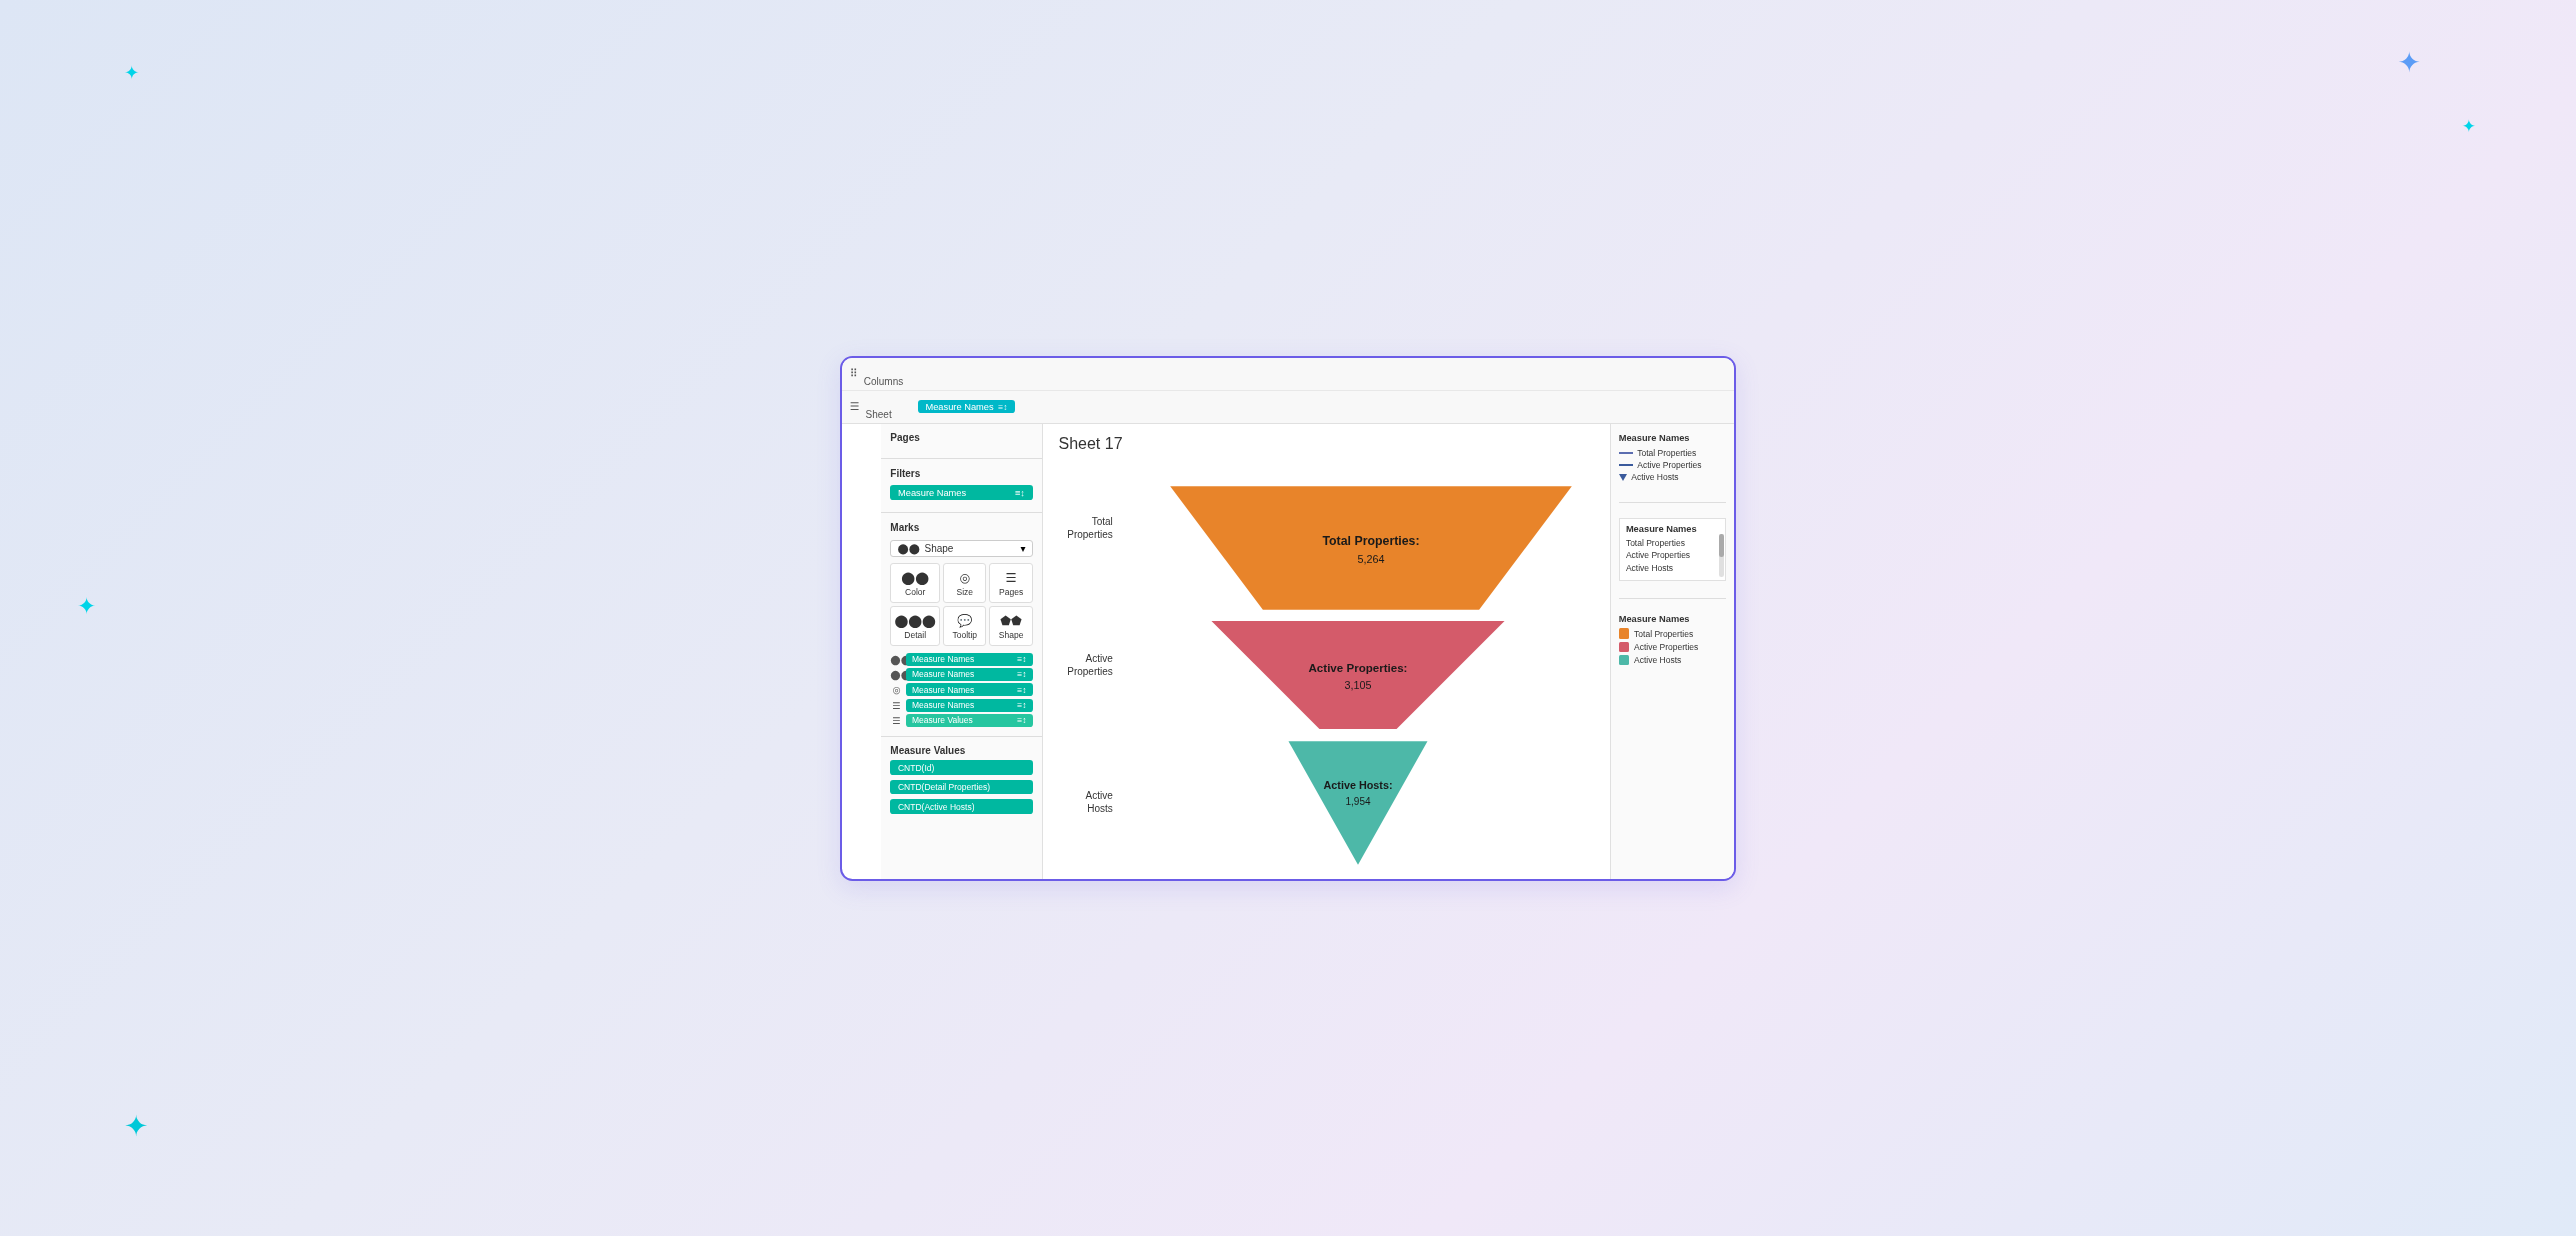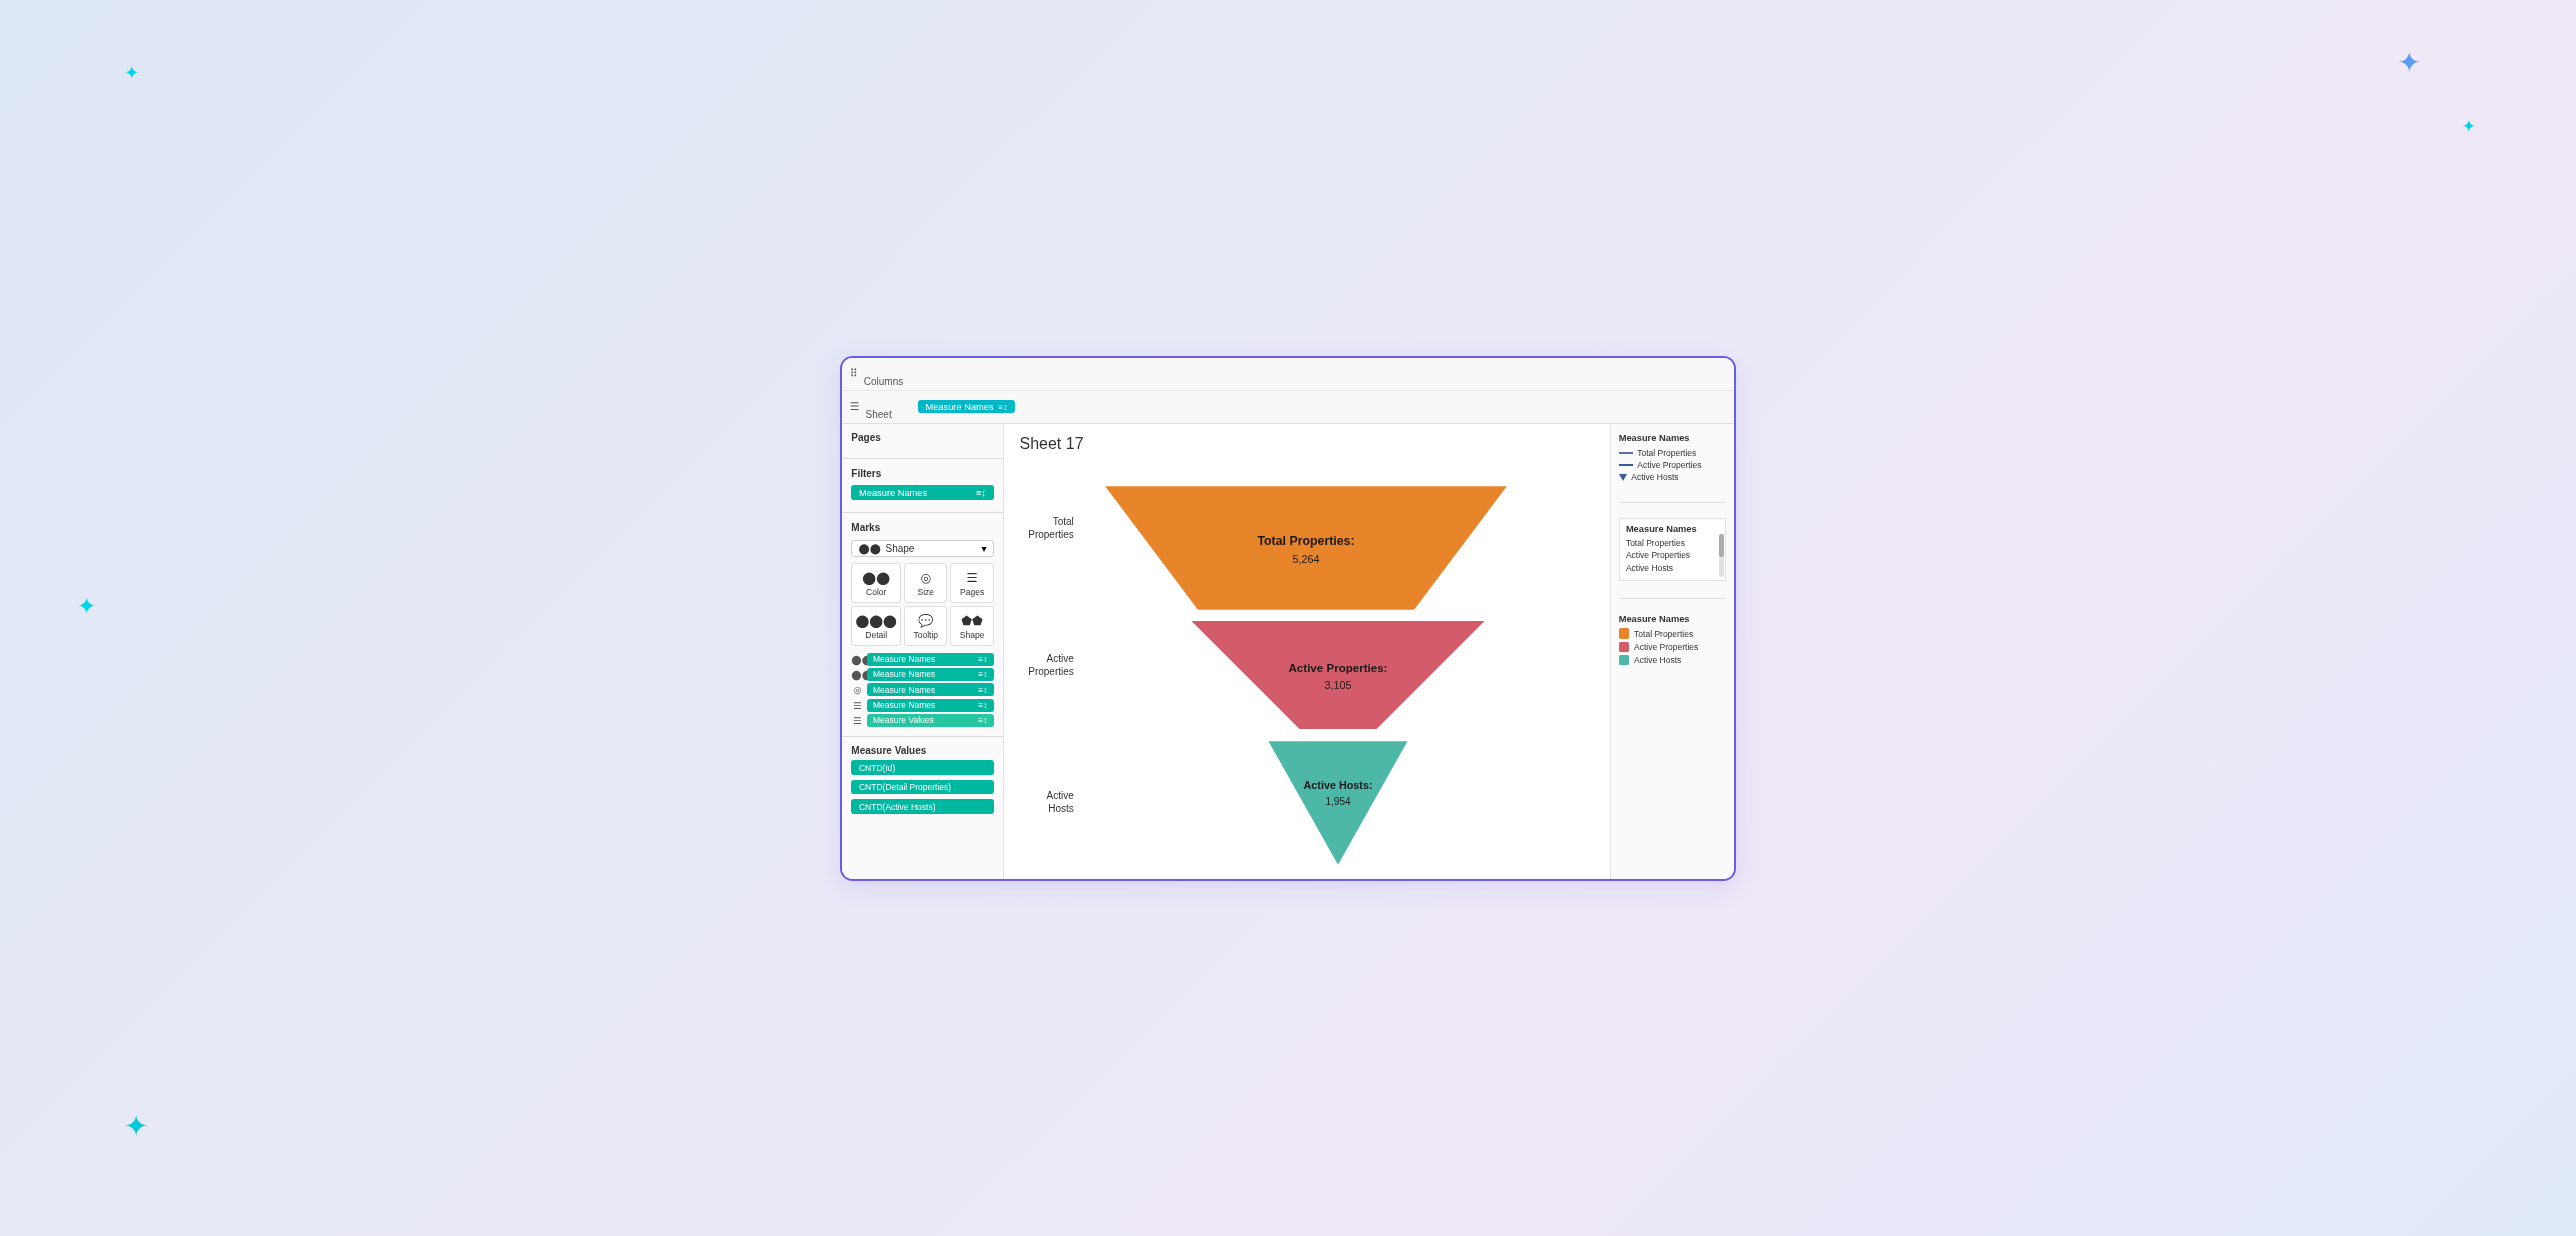--- a/index.html
+++ b/index.html
@@ -79,20 +79,21 @@
     .pill-badge .badge-icon {
       font-size: 8.5px;
       opacity: 0.9;
     }
 
     
     .body {
       display: flex;
       flex: 1;
       overflow: hidden;
+      padding-left: 39px;
     }
 
     
     .sidebar {
       width: 162px;
       border-right: 0.8px solid #e0e0e0;
       background: #fafafa;
       display: flex;
       flex-direction: column;
       overflow-y: auto;
@@ -489,21 +490,21 @@
       <div class="chart-body">
 
         <div class="chart-y-labels">
           <div class="y-label">Total<br>Properties</div>
           <div class="y-label">Active<br>Properties</div>
           <div class="y-label">Active Hosts</div>
         </div>
 
         <div style="flex:1; display:flex; flex-direction:column; align-items:center; justify-content:space-around; gap:6.2px; padding: 3.1px 0;">
 
-          <div style="width:100%; display:flex; justify-content:flex-start; position:relative; height:124px;margin-top:21px;">
+          <div style="width:100%; display:flex; justify-content:flex-end; position:relative; height:124px;margin-top:21px;">
             <svg viewBox="0 0 580 160" width="448" height="124" style="display:block;">
 
               <polygon points="30,0 550,0 430,160 150,160" fill="#e8842a"></polygon>
               <text x="290" y="76" text-anchor="middle" font-size="16" font-weight="bold" fill="#1a1a1a">Total Properties:</text>
               <text x="290" y="100" text-anchor="middle" font-size="14" fill="#1a1a1a">5,264</text>
             </svg>
           </div>
 
           <div style="width:100%; display:flex; justify-content:center; position:relative; height:108px;">
             <svg viewBox="0 0 580 140" width="448" height="108" style="display:block;">

